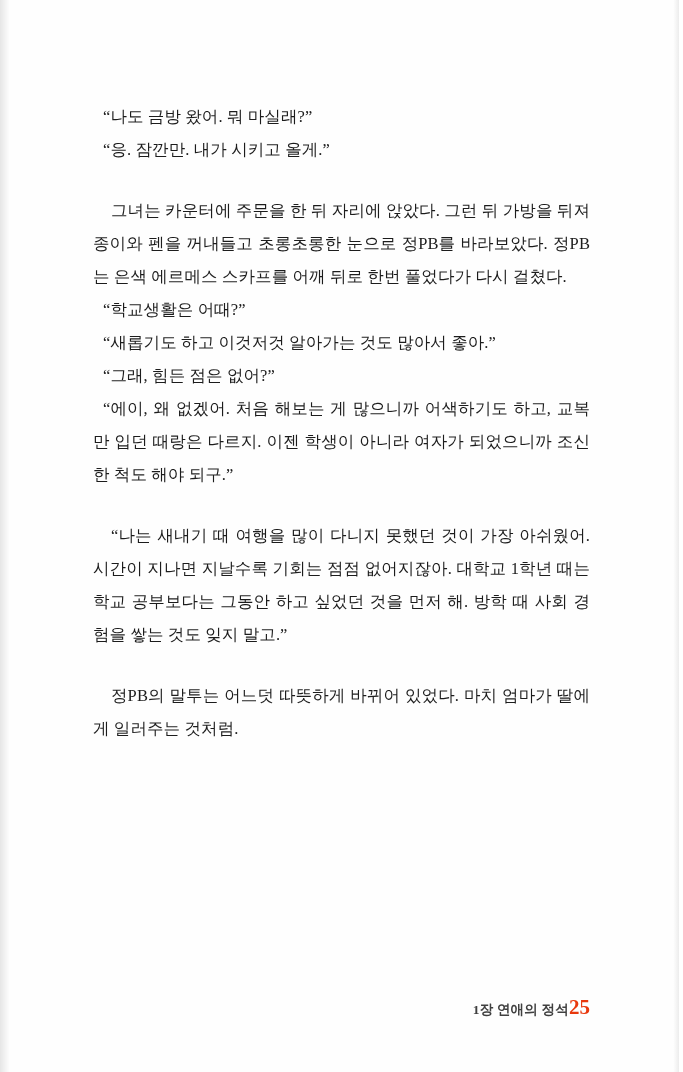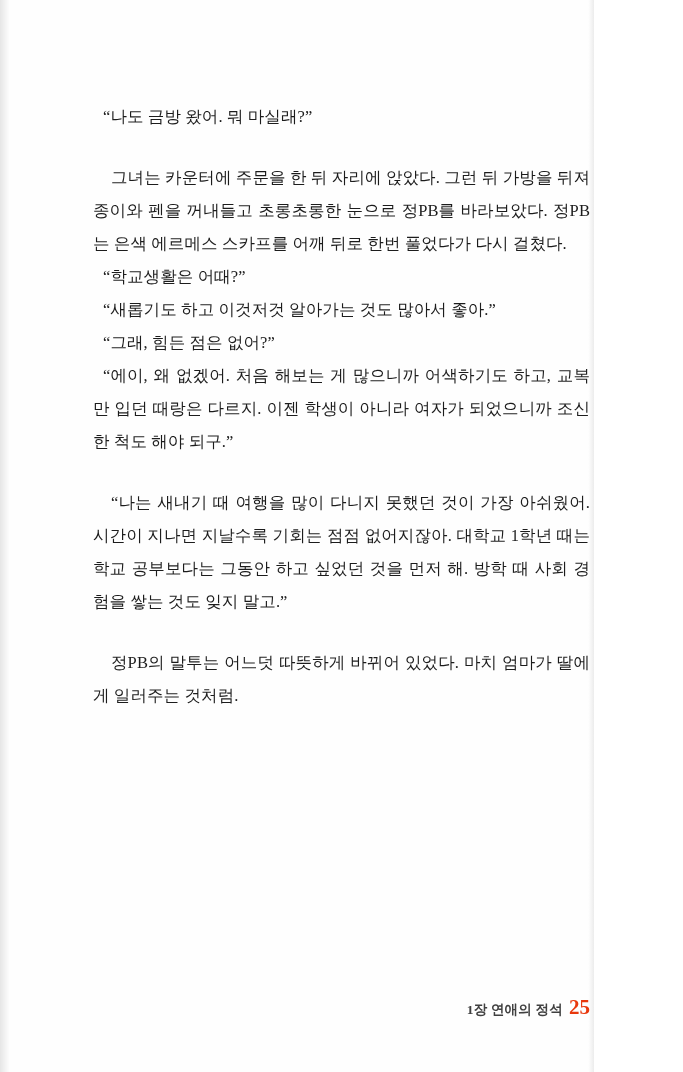--- a/index.html
+++ b/index.html
@@ -12,21 +12,21 @@
     height: 1072px;
     position: relative;
     font-family: "Liberation Serif", "DejaVu Serif", serif;
     overflow: hidden;
   }
 
   .page {
     position: absolute;
     left: 0;
     top: 0;
-    width: 594px;
+    width: 679px;
     height: 1072px;
     background: #fefefe;
     box-sizing: border-box;
     font-family: Liberation Serif, serif;
   }
 
   .page-body {
     position: absolute;
     left: 93px;
     top: 100px;
@@ -67,21 +67,20 @@
     color: #404040;
     font-weight: bold;
     letter-spacing: 0.2px;
     vertical-align: baseline;
   }
 
   .footer-page {
     font-size: 21px;
     font-weight: bold;
     color: #e8380d;
-    margin-left: 6px;
     vertical-align: baseline;
   }
 
   .edge-shade {
     position: absolute;
     left: 0;
     top: 0;
     width: 10px;
     height: 1072px;
     background: linear-gradient(to right, #e6e6e6, #ffffff);
@@ -99,20 +98,21 @@
 </style>
 </head>
 <body>
 
 <div class="page">
   <div class="edge-shade"></div>
   <div class="edge-shade-right"></div>
 
   <div class="page-body">
     <p class="para quote">“나도 금방 왔어. 뭐 마실래?”</p>
+    <p class="para quote">“응. 잠깐만. 내가 시키고 올게.”</p>
     <p class="para indent">그녀는 카운터에 주문을 한 뒤 자리에 앉았다. 그런 뒤 가방을 뒤져 종이와 펜을 꺼내들고 초롱초롱한 눈으로 정PB를 바라보았다. 정PB는 은색 에르메스 스카프를 어깨 뒤로 한번 풀었다가 다시 걸쳤다.</p>
     <p class="para quote">“학교생활은 어때?”</p>
     <p class="para quote">“새롭기도 하고 이것저것 알아가는 것도 많아서 좋아.”</p>
     <p class="para quote">“그래, 힘든 점은 없어?”</p>
     <p class="para quote">“에이, 왜 없겠어. 처음 해보는 게 많으니까 어색하기도 하고, 교복만 입던 때랑은 다르지. 이젠 학생이 아니라 여자가 되었으니까 조신한 척도 해야 되구.”</p>
     <p class="para indent">“나는 새내기 때 여행을 많이 다니지 못했던 것이 가장 아쉬웠어. 시간이 지나면 지날수록 기회는 점점 없어지잖아. 대학교 1학년 때는 학교 공부보다는 그동안 하고 싶었던 것을 먼저 해. 방학 때 사회 경험을 쌓는 것도 잊지 말고.”</p>
     <p class="para indent">정PB의 말투는 어느덧 따뜻하게 바뀌어 있었다. 마치 엄마가 딸에게 일러주는 것처럼.</p>
   </div>
 
   <div class="footer">

